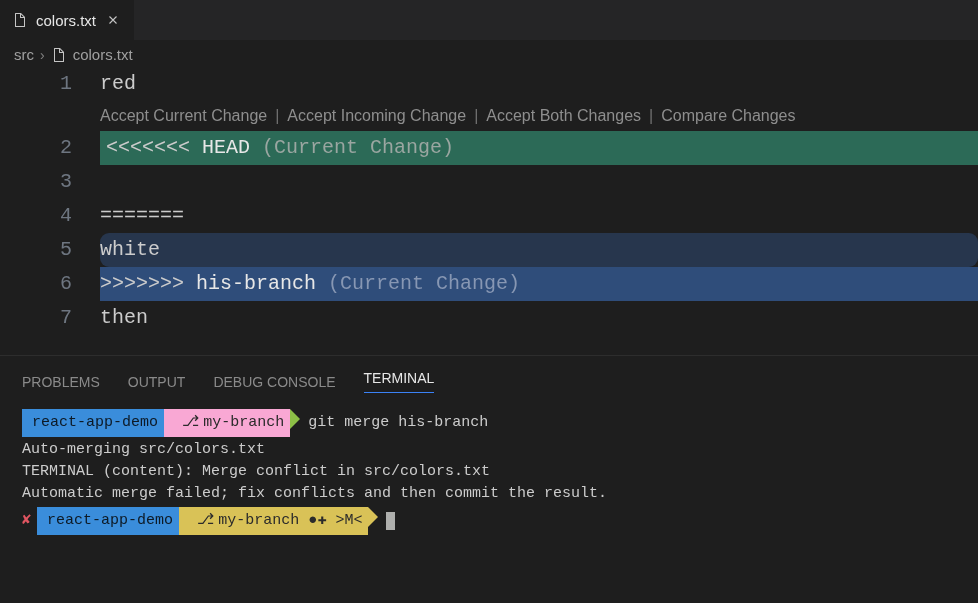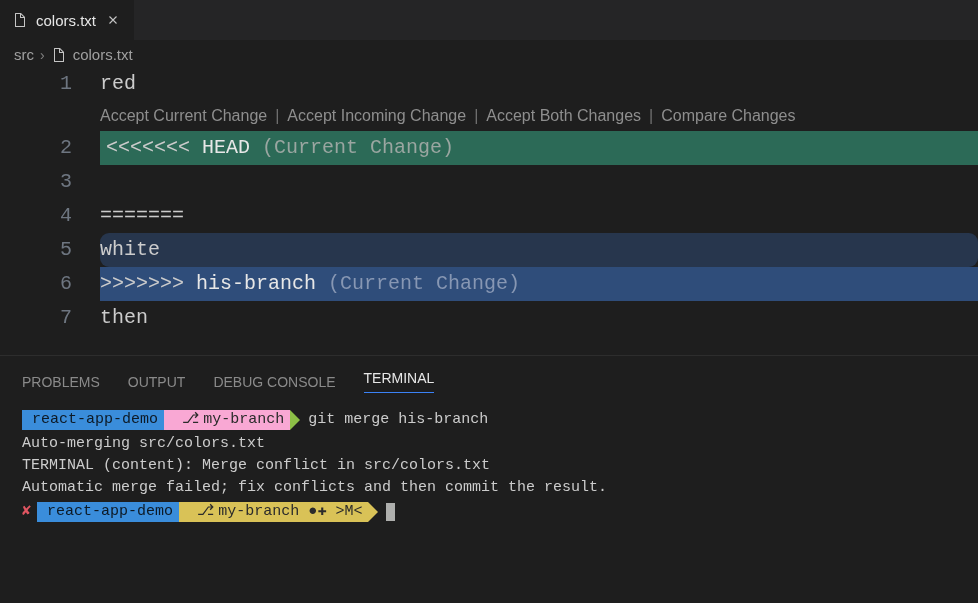--- a/index.html
+++ b/index.html
@@ -103,21 +103,21 @@
     font-family: Menlo, Consolas, "Courier New", monospace;
     font-size: 15px;
     line-height: 22px;
     padding: 4px 22px 10px;
     color: #cccccc;
   }
   .prompt-row { display: flex; align-items: center; gap: 0; margin: 2px 0; flex-wrap: nowrap;}
   .chip {
     display: inline-flex;
     align-items: center;
-    height: 20px;
+    height: 28px;
     padding: 0 6px 0 10px;
     font-size: 15px;
     position: relative;
   }
   .chip::after {
     content: "";
     position: absolute;
     right: -10px;
     top: 0;
     border-top: 10px solid transparent;

